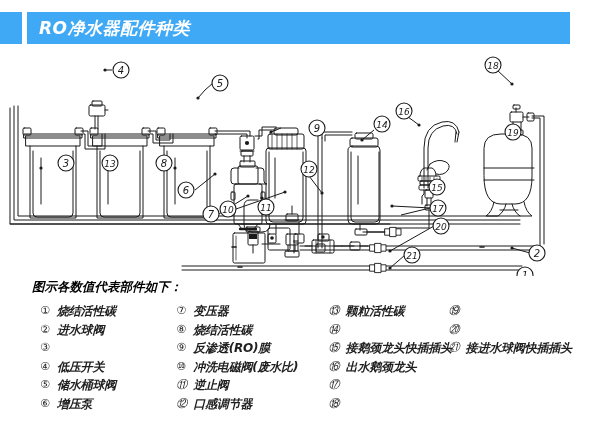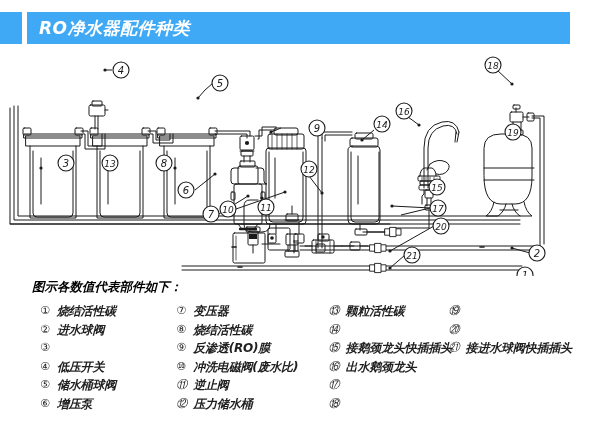--- a/index.html
+++ b/index.html
@@ -525,21 +525,21 @@
         <div class="legend-item">
             <span class="legend-num">⑩</span>
             <span class="legend-label">冲洗电磁阀(废水比)</span>
           </div>
         <div class="legend-item">
             <span class="legend-num">⑪</span>
             <span class="legend-label">逆止阀</span>
           </div>
         <div class="legend-item">
             <span class="legend-num">⑫</span>
-            <span class="legend-label">压力储水桶</span>
+            <span class="legend-label">口感调节器</span>
           </div>
       </div>
 
       <div class="legend-col c3">
         <div class="legend-item">
             <span class="legend-num">⑬</span>
             <span class="legend-label">颗粒活性碳</span>
           </div>
         <div class="legend-item">
             <span class="legend-num">⑭</span>

